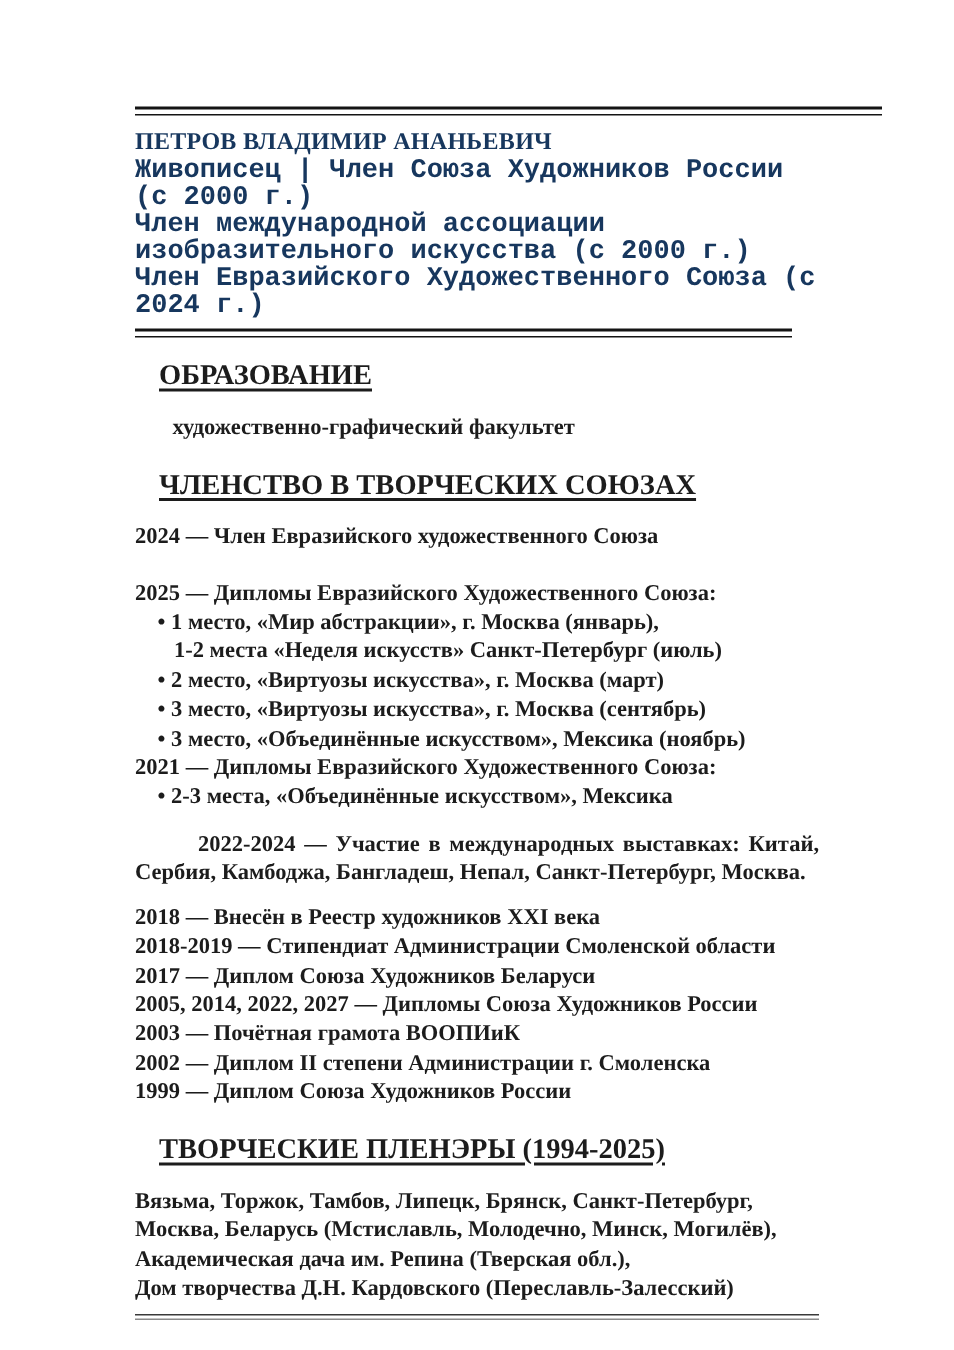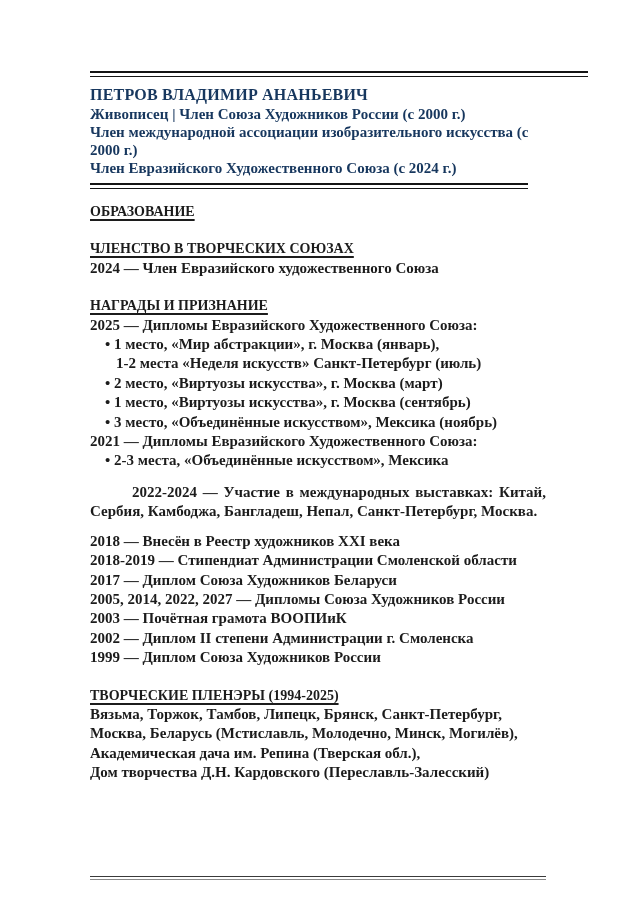--- a/index.html
+++ b/index.html
@@ -41,30 +41,31 @@
   
   header { margin-top: 8px; }
   .name {
     color: var(--accent, #17375E);
     font-size: 16px;
     line-height: 20px;
     letter-spacing: 0.2px;
   }
   .hline {
     color: var(--accent, #17375E);
-    font-size: 15px;
+    font-size: 18px;
     line-height: 18px;
+    font-family: Liberation Mono, monospace;
   }
   
   main { display: block; }
   section.section { margin-top: 18px; }
   section.section:first-child { margin-top: 13px; }
   h2.heading {
-    margin: 0;
-    font-size: 14px;
+    margin: 16px;
+    font-size: 19px;
     line-height: 19.4px;
     font-weight: 700;
     text-decoration: underline;
     text-decoration-thickness: 1.5px;
     text-underline-offset: 3px;
   }
   .line {
     line-height: 19.4px;
     white-space: nowrap;
   }
@@ -93,32 +94,32 @@
     <div class="hline">Живописец | Член Союза Художников России (с 2000 г.)</div>
     <div class="hline">Член международной ассоциации изобразительного искусства (с 2000 г.)</div>
     <div class="hline">Член Евразийского Художественного Союза (с 2024 г.)</div>
   </header>
 
   <div class="rule rule-mid"></div>
 
   <main id="sections">
       <section class="section">
         <h2 class="heading">ОБРАЗОВАНИЕ</h2>
+        <div class="line continuation">художественно-графический факультет</div>
       </section>
       <section class="section">
         <h2 class="heading">ЧЛЕНСТВО В ТВОРЧЕСКИХ СОЮЗАХ</h2>
         <div class="line entry">2024 — Член Евразийского художественного Союза</div>
       </section>
       <section class="section">
-        <h2 class="heading">НАГРАДЫ И ПРИЗНАНИЕ</h2>
         <div class="line entry">2025 — Дипломы Евразийского Художественного Союза:</div>
         <div class="line bullet">1 место, «Мир абстракции», г. Москва (январь),</div>
         <div class="line bullet-continuation">1-2 места «Неделя искусств» Санкт-Петербург (июль)</div>
         <div class="line bullet">2 место, «Виртуозы искусства», г. Москва (март)</div>
-        <div class="line bullet">1 место, «Виртуозы искусства», г. Москва (сентябрь)</div>
+        <div class="line bullet">3 место, «Виртуозы искусства», г. Москва (сентябрь)</div>
         <div class="line bullet">3 место, «Объединённые искусством», Мексика (ноябрь)</div>
         <div class="line entry">2021 — Дипломы Евразийского Художественного Союза:</div>
         <div class="line bullet">2-3 места, «Объединённые искусством», Мексика</div>
         <div class="line paragraph">2022-2024 — Участие в международных выставках: Китай, Сербия, Камбоджа, Бангладеш, Непал, Санкт-Петербург, Москва.</div>
         <div class="line entry">2018 — Внесён в Реестр художников XXI века</div>
         <div class="line entry">2018-2019 — Стипендиат Администрации Смоленской области</div>
         <div class="line entry">2017 — Диплом Союза Художников Беларуси</div>
         <div class="line entry">2005, 2014, 2022, 2027 — Дипломы Союза Художников России</div>
         <div class="line entry">2003 — Почётная грамота ВООПИиК</div>
         <div class="line entry">2002 — Диплом II степени Администрации г. Смоленска</div>

